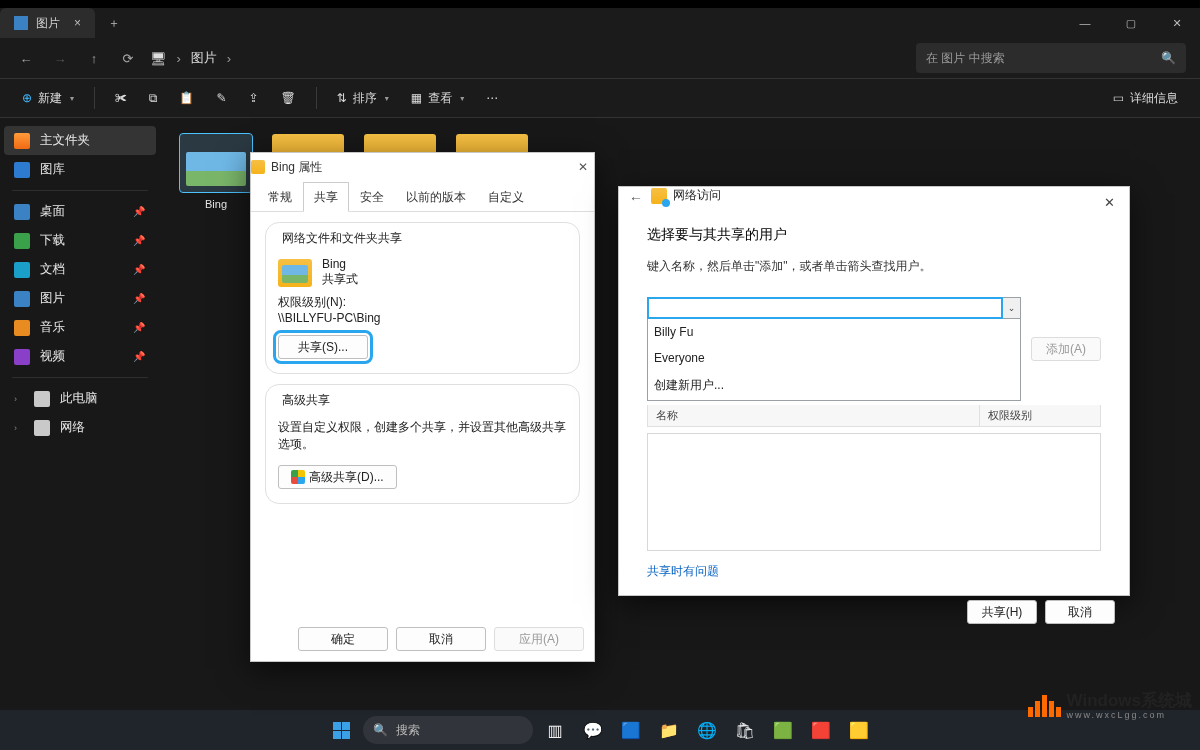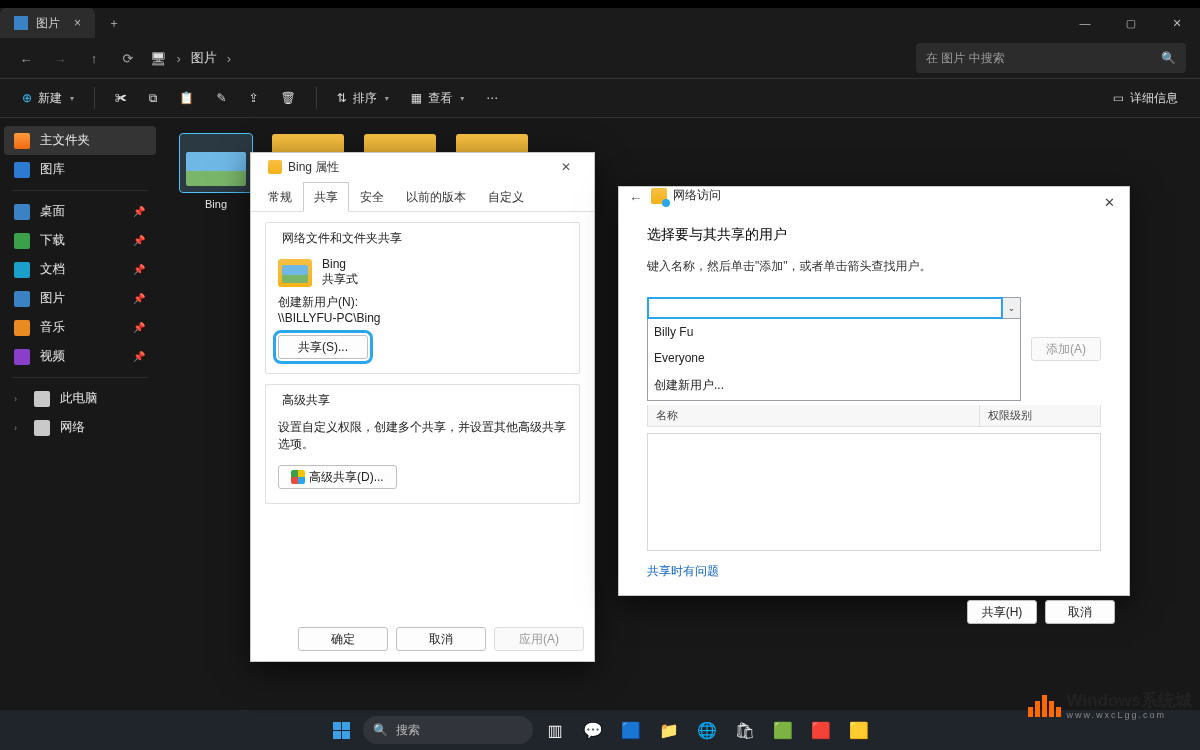--- a/index.html
+++ b/index.html
@@ -60,28 +60,28 @@
 
   
   .watermark{position:absolute;right:8px;bottom:30px;display:flex;align-items:center;gap:6px;z-index:60;color:#222;pointer-events:none;}
   .wm-bars{display:flex;gap:2px;align-items:flex-end;}
   .wm-bars span{display:inline-block;width:5px;background:#ff6a00;}
   .wm-text{font-weight:700;font-size:17px;line-height:1;}
   .wm-sub{font-size:9px;letter-spacing:2px;color:#888;display:block;}
 
   
   .dialog { position:absolute; left:250px; top:152px; width:345px; height:510px; background:#fff; border:1px solid #c8c8c8; box-shadow:0 8px 30px rgba(0,0,0,.6); font-size:12px; color:#222; z-index:30; display:flex; flex-direction:column; }
-  .dlg-title { height:28px; display:flex; align-items:center; padding:0 17px; font-size:12px; color:#333;}
+  .dlg-title { height:28px; display:flex; align-items:center; padding:0 0; font-size:12px; color:#333;}
   .dlg-title .ic{width:14px;height:14px;background:linear-gradient(#f7c044,#f5b21a);margin-right:6px;border-radius:2px;}
   .dlg-close{margin-left:auto;color:#555;cursor:pointer;padding:0 6px;}
   .dlg-tabs{display:flex;border-bottom:1px solid #ddd;padding:0 6px;font-size:12px;}
   .dlg-tab{padding:6px 10px 5px;color:#333;cursor:pointer;border:1px solid transparent;border-bottom:none;position:relative;top:1px;}
   .dlg-tab.active{background:#fff;border-color:#ccc #ccc #fff;border-bottom:1px solid #fff;}
   .dlg-body{flex:1;padding:10px 14px 8px;overflow:hidden;}
-  .group{border:1px solid #e0e0e0;border-radius:2px;padding:10px 12px 14px;margin-bottom:10px;}
+  .group{border:1px solid #e0e0e0;border-radius:14px;padding:10px 12px 14px;margin-bottom:10px;}
   .grp-title{font-size:12px;color:#222;margin:-18px 0 8px 0;background:#fff;display:inline-block;padding:0 4px;position:relative;top:-2px;}
   .fld-row{display:flex;gap:10px;align-items:center;margin-bottom:6px;}
   .fld-ic{width:34px;height:28px;background:linear-gradient(#f7c044,#f5b21a);border-radius:3px;position:relative;flex:0 0 auto;}
   .fld-ic::after{content:"";position:absolute;inset:6px 4px 4px 4px;background:linear-gradient(#6fb8e6 55%,#7ab66a 0);border-radius:2px;}
   .lbl{font-size:12px;color:#222;}
   .path-txt{color:#222;}
   .btn{display:inline-flex;align-items:center;justify-content:center;height:24px;min-width:90px;padding:0 12px;border:1px solid #bfbfbf;border-radius:3px;background:#fdfdfd;font-size:12px;color:#222;cursor:pointer;}
   .btn.hl{outline:3px solid #2aa6ef;outline-offset:2px;}
   .link{color:#0a63c2;cursor:pointer;}
   .dlg-foot{display:flex;gap:8px;justify-content:flex-end;padding:8px 10px 10px;}
@@ -306,21 +306,21 @@
   <div class="dlg-body">
     <div class="group">
       <div class="grp-title">网络文件和文件夹共享</div>
       <div class="fld-row">
         <div class="fld-ic"></div>
         <div>
           <div class="lbl">Bing</div>
           <div class="lbl">共享式</div>
         </div>
       </div>
-      <div class="lbl">创建新用户(N):</div>
+      <div class="lbl">权限级别(N):</div>
       <div class="path-txt">\\BILLYFU-PC\Bing</div>
       <div style="margin-top:10px"><span class="btn hl">共享(S)...</span></div>
     </div>
 
     <div class="group">
       <div class="grp-title">高级共享</div>
       <div class="lbl" style="margin-bottom:12px">设置自定义权限，创建多个共享，并设置其他高级共享选项。</div>
       <span class="btn">
           <span class="shield"></span>
           <span>高级共享(D)...</span>

